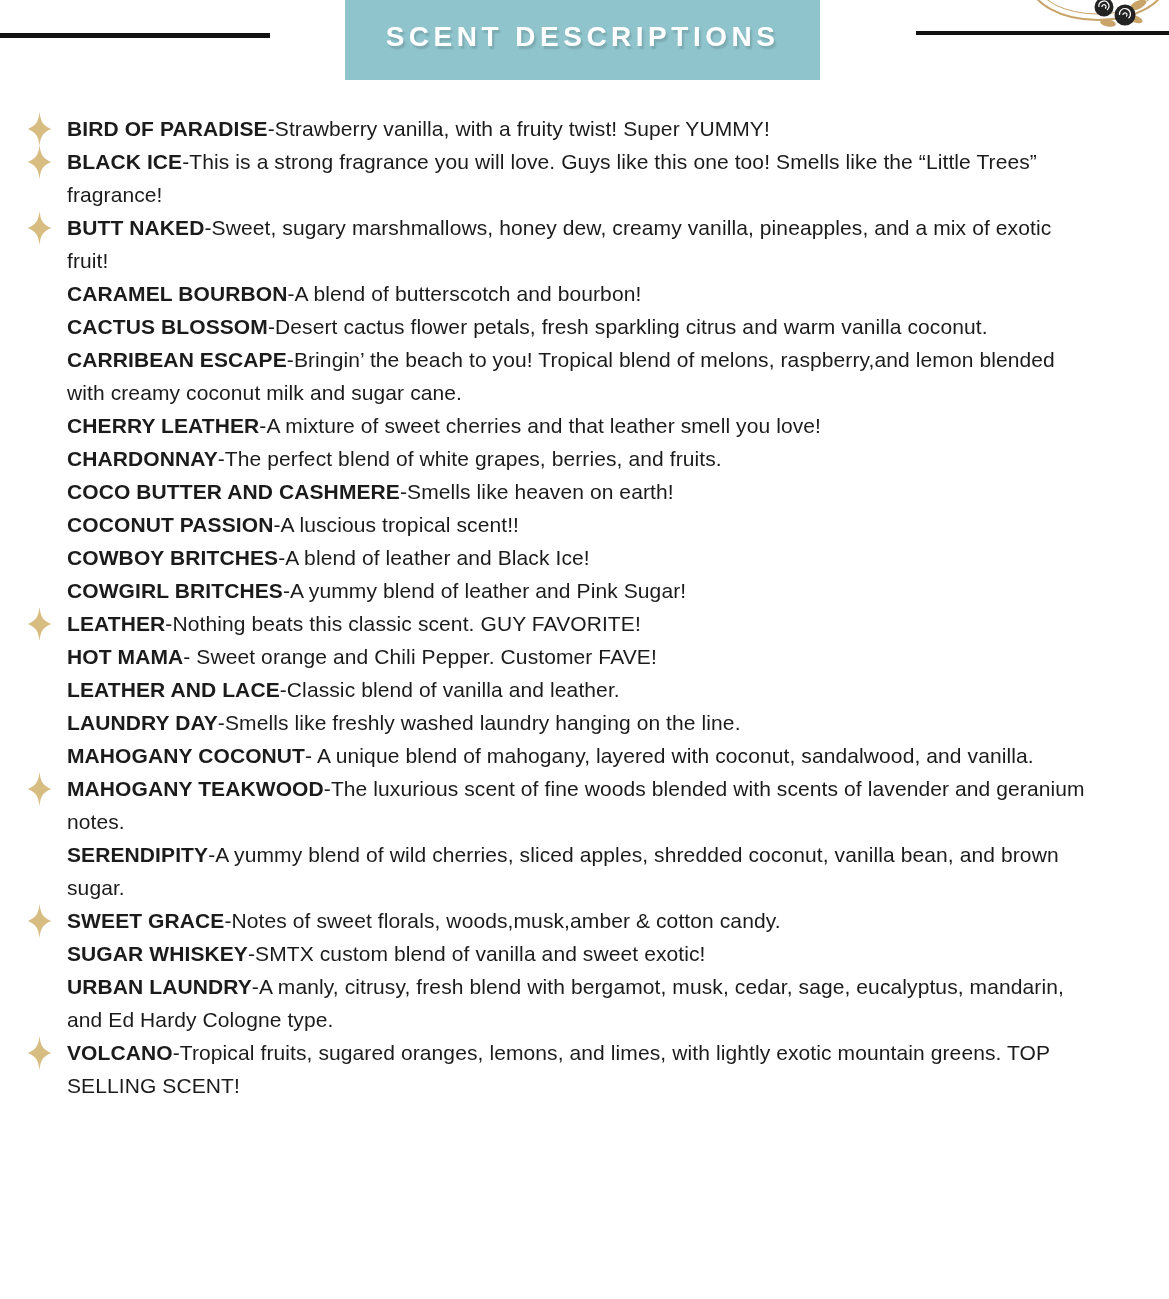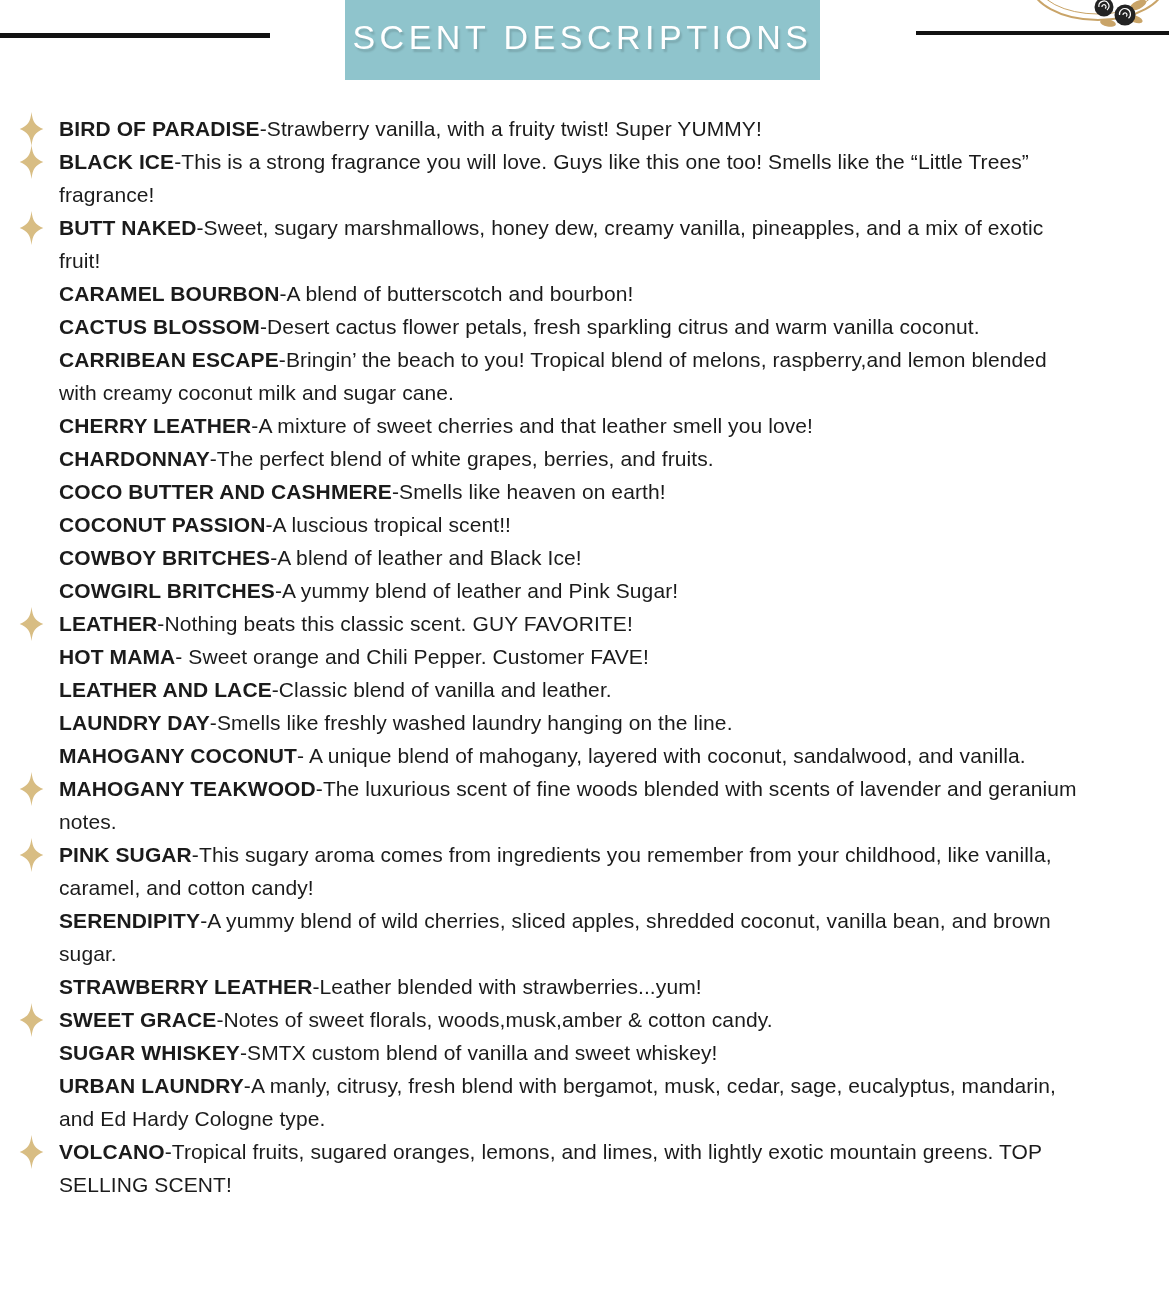--- a/index.html
+++ b/index.html
@@ -23,26 +23,26 @@
   .rule{position:absolute;background:var(--rule-color);}
   .rule-left{left:0;top:33px;width:270px;height:5px;}
   .rule-right{left:916px;top:31px;width:253px;height:4px;}
   .header-box{
     position:absolute;left:345px;top:0;width:475px;height:80px;
     background:var(--header-bg);
     display:flex;align-items:center;justify-content:center;
   }
   .header-box h1{
     margin:0;padding:0 4px 6px 4px;
-    font-size:34px;font-weight:400;letter-spacing:4.5px;white-space:nowrap;
+    font-size:28px;font-weight:700;letter-spacing:4.5px;white-space:nowrap;
     color:var(--header-text);
     text-shadow:2px 3px 2px rgba(0,0,0,0.14);
   }
   .logo{position:absolute;left:1018px;top:0;width:151px;height:30px;}
-  .scent-list{position:absolute;left:4px;top:112px;width:1083px;}
+  .scent-list{position:absolute;left:12px;top:112px;width:1083px;}
   .item{display:flex;align-items:flex-start;}
   .star-cell{flex:0 0 55px;height:33px;display:flex;align-items:center;justify-content:center;}
   .star{width:29px;height:34px;fill:var(--star-color);}
   .star-hidden{visibility:hidden;}
   .item-text{
     margin:0;width:1102px;
     font-size:21px;line-height:33px;letter-spacing:0.1px;
     color:var(--body-text);
   }
   .scent-name{font-weight:700;}
@@ -233,63 +233,47 @@
 
   <div class="item">
     <span class="star-cell">
       <svg class="star" viewBox="0 0 30 36">
         <path d="M15 0 C16.3 11.2 18.8 14.2 27.5 18 C18.8 21.8 16.3 24.8 15 36 C13.7 24.8 11.2 21.8 2.5 18 C11.2 14.2 13.7 11.2 15 0 Z"></path>
       </svg>
     </span>
     <p class="item-text"><span class="scent-name">MAHOGANY TEAKWOOD</span><span class="scent-desc">-The luxurious scent of fine woods blended with scents of lavender and geranium notes.</span></p>
   </div>
 
-  <div class="item">
-    <span class="star-cell">
-      <svg class="star" viewBox="0 0 30 36">
-        <path d="M15 0 C16.3 11.2 18.8 14.2 27.5 18 C18.8 21.8 16.3 24.8 15 36 C13.7 24.8 11.2 21.8 2.5 18 C11.2 14.2 13.7 11.2 15 0 Z"></path>
-      </svg>
-    </span>
-    <p class="item-text"><span class="scent-name">PINK SUGAR</span><span class="scent-desc">-This sugary aroma comes from ingredients you remember from your childhood, like vanilla, caramel, and cotton candy!</span></p>
-  </div>
 
   <div class="item">
     <span class="star-cell">
       <svg class="star star-hidden" viewBox="0 0 30 36">
         <path d="M15 0 C16.3 11.2 18.8 14.2 27.5 18 C18.8 21.8 16.3 24.8 15 36 C13.7 24.8 11.2 21.8 2.5 18 C11.2 14.2 13.7 11.2 15 0 Z"></path>
       </svg>
     </span>
     <p class="item-text"><span class="scent-name">SERENDIPITY</span><span class="scent-desc">-A yummy blend of wild cherries, sliced apples, shredded coconut, vanilla bean, and brown sugar.</span></p>
   </div>
 
-  <div class="item">
-    <span class="star-cell">
-      <svg class="star star-hidden" viewBox="0 0 30 36">
-        <path d="M15 0 C16.3 11.2 18.8 14.2 27.5 18 C18.8 21.8 16.3 24.8 15 36 C13.7 24.8 11.2 21.8 2.5 18 C11.2 14.2 13.7 11.2 15 0 Z"></path>
-      </svg>
-    </span>
-    <p class="item-text"><span class="scent-name">STRAWBERRY LEATHER</span><span class="scent-desc">-Leather blended with strawberries...yum!</span></p>
-  </div>
 
   <div class="item">
     <span class="star-cell">
       <svg class="star" viewBox="0 0 30 36">
         <path d="M15 0 C16.3 11.2 18.8 14.2 27.5 18 C18.8 21.8 16.3 24.8 15 36 C13.7 24.8 11.2 21.8 2.5 18 C11.2 14.2 13.7 11.2 15 0 Z"></path>
       </svg>
     </span>
     <p class="item-text"><span class="scent-name">SWEET GRACE</span><span class="scent-desc">-Notes of sweet florals, woods,musk,amber &amp; cotton candy.</span></p>
   </div>
 
   <div class="item">
     <span class="star-cell">
       <svg class="star star-hidden" viewBox="0 0 30 36">
         <path d="M15 0 C16.3 11.2 18.8 14.2 27.5 18 C18.8 21.8 16.3 24.8 15 36 C13.7 24.8 11.2 21.8 2.5 18 C11.2 14.2 13.7 11.2 15 0 Z"></path>
       </svg>
     </span>
-    <p class="item-text"><span class="scent-name">SUGAR WHISKEY</span><span class="scent-desc">-SMTX custom blend of vanilla and sweet whiskey!</span></p>
+    <p class="item-text"><span class="scent-name">SUGAR WHISKEY</span><span class="scent-desc">-SMTX custom blend of vanilla and sweet exotic!</span></p>
   </div>
 
   <div class="item">
     <span class="star-cell">
       <svg class="star star-hidden" viewBox="0 0 30 36">
         <path d="M15 0 C16.3 11.2 18.8 14.2 27.5 18 C18.8 21.8 16.3 24.8 15 36 C13.7 24.8 11.2 21.8 2.5 18 C11.2 14.2 13.7 11.2 15 0 Z"></path>
       </svg>
     </span>
     <p class="item-text"><span class="scent-name">URBAN LAUNDRY</span><span class="scent-desc">-A manly, citrusy, fresh blend with bergamot, musk, cedar, sage, eucalyptus, mandarin, and Ed Hardy Cologne type.</span></p>
   </div>

